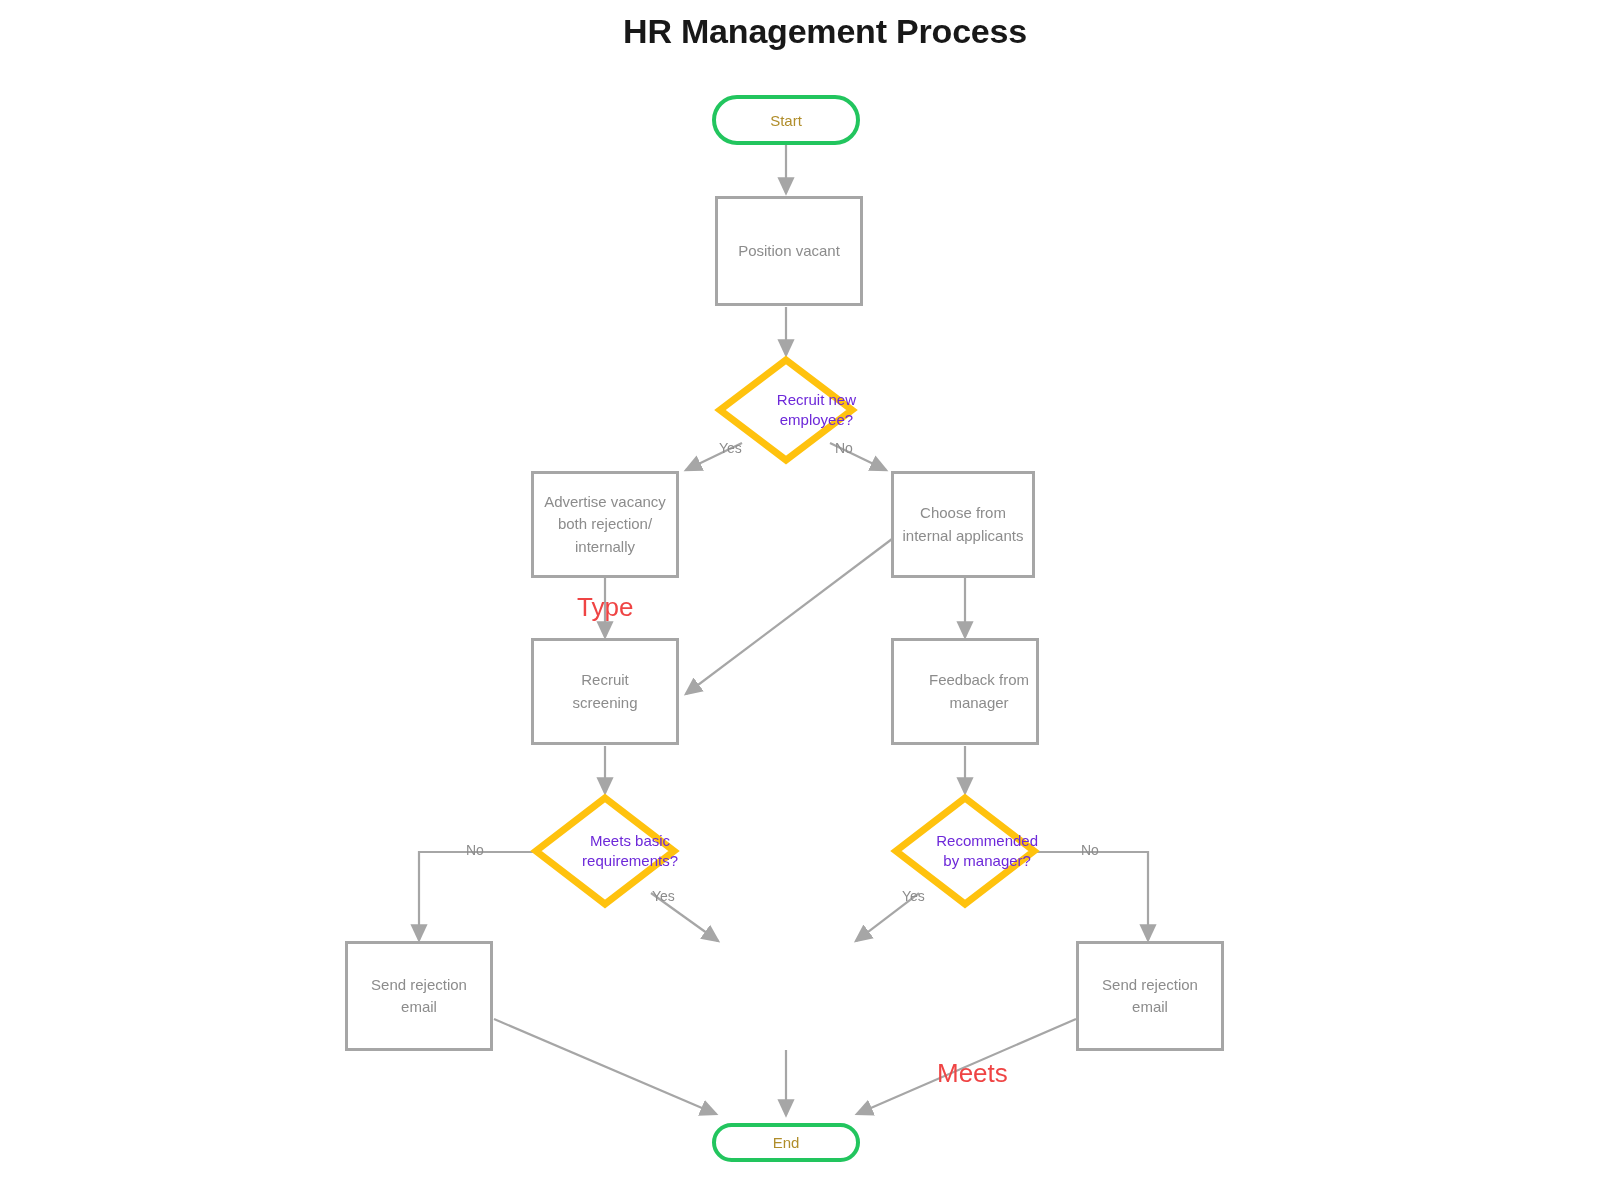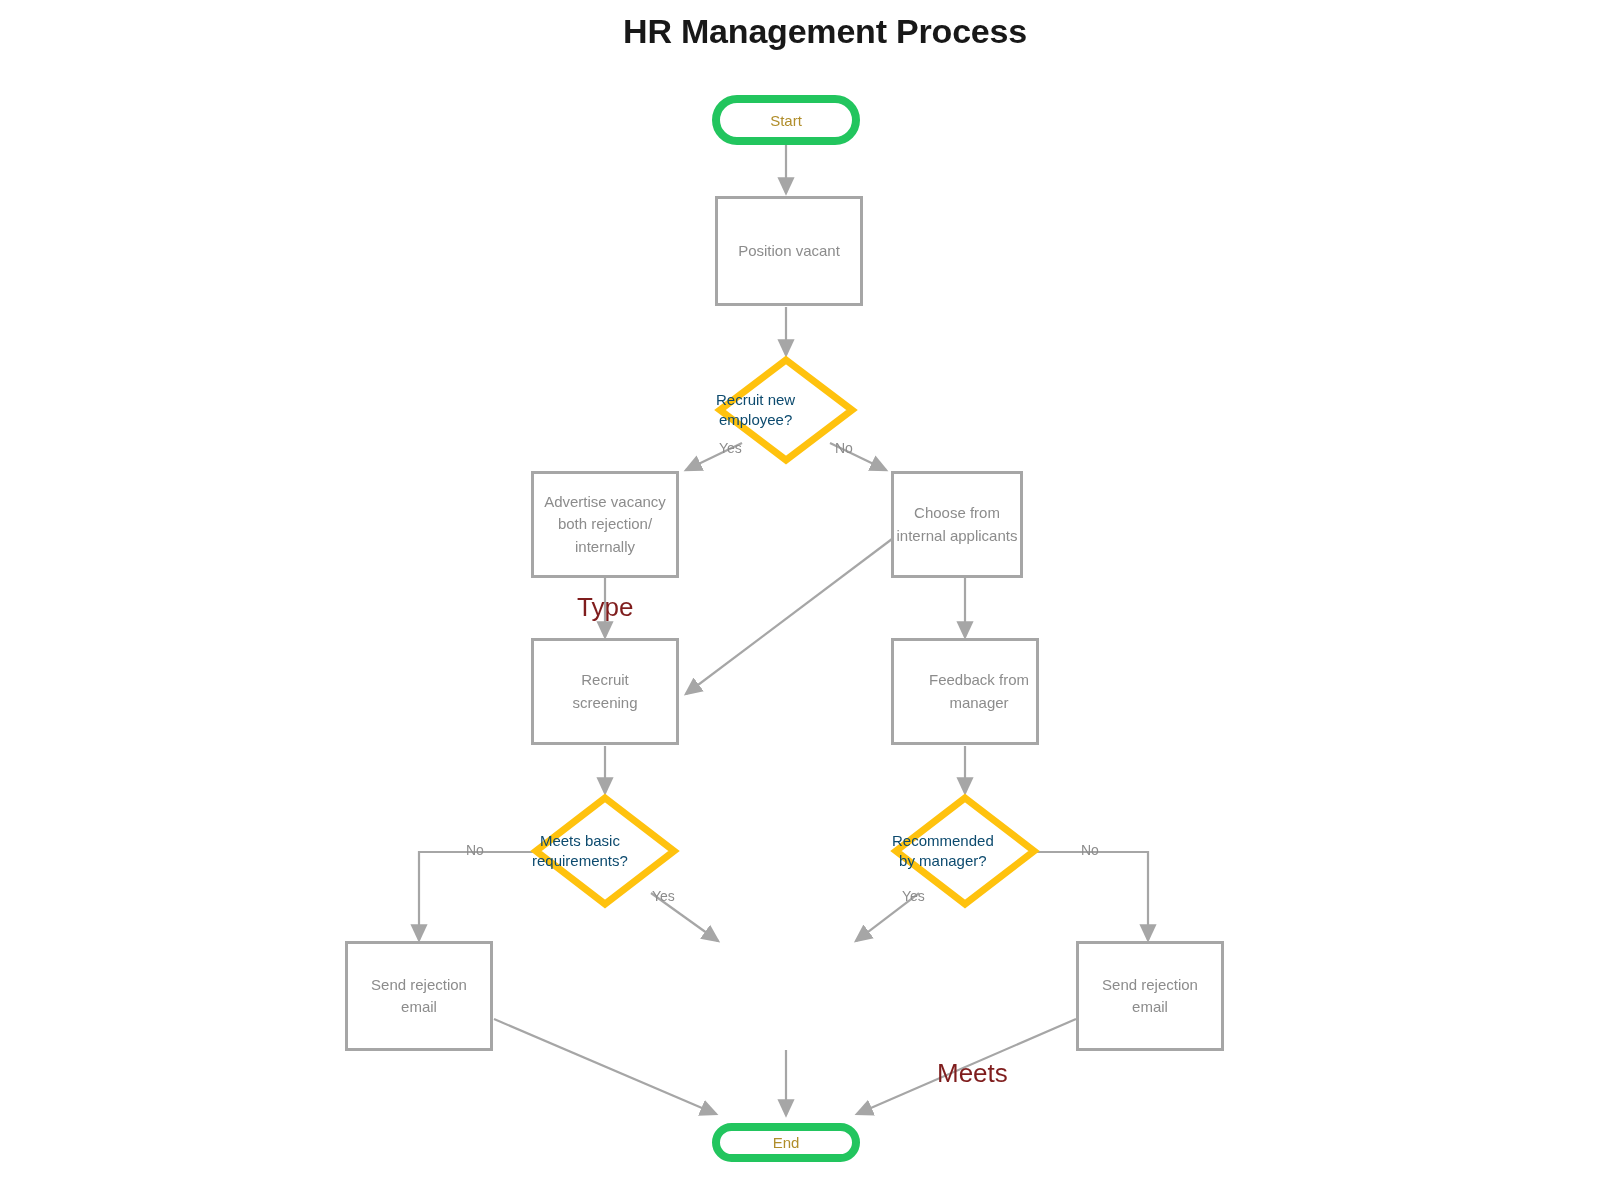--- a/index.html
+++ b/index.html
@@ -45,21 +45,21 @@
     text-align: center;
     background: #ffffff;
   }
   .proc {
     border: 3px solid #a6a6a6;
     color: #8c8c8c;
     font-size: 15px;
     line-height: 1.5;
   }
   .term {
-    border: 8px solid #22c55e;
+    border: 4px solid #22c55e;
     border-radius: 28px;
     color: #b08d2a;
     font-size: 15px;
   }
   .diamond-wrap {
     position: absolute;
   }
   .diamond-wrap svg {
     position: absolute;
     left: 0;
@@ -67,36 +67,36 @@
     overflow: visible;
   }
   .diamond-label {
     position: absolute;
     left: 0;
     top: 0;
     width: 100%;
     height: 100%;
     display: flex;
     align-items: center;
-    justify-content: flex-start;
+    justify-content: flex-end;
     text-align: center;
-    color: #0c4a6e;
+    color: #6d28d9;
     font-size: 15px;
     line-height: 1.35;
     pointer-events: none;
   }
   .edge-label {
     position: absolute;
     color: #8c8c8c;
     font-size: 14px;
     white-space: nowrap;
   }
   .note-label {
     position: absolute;
-    color: #7f1d1d;
+    color: #ef4444;
     font-size: 26px;
     white-space: nowrap;
   }
 </style>
 </head>
 <body>
 
 <div id="canvas">
 
   <div id="title">HR Management Process</div>
@@ -167,21 +167,21 @@
   <div class="edge-label" style="left:835px; top:440px;">No</div>
 
   <div class="node proc" style="left:531px; top:471px; width:148px; height:107px;">
     <span>
       <span>Advertise vacancy</span><br>
       <span>both rejection/</span><br>
       <span>internally</span>
     </span>
   </div>
 
-  <div class="node proc" style="left:891px; top:471px; width:132px; height:107px;">
+  <div class="node proc" style="left:891px; top:471px; width:144px; height:107px;">
     <span>
       <span>Choose from</span><br>
       <span>internal applicants</span>
     </span>
   </div>
 
   <div class="note-label" style="left:577px; top:592px;">Type</div>
 
   <div class="node proc" style="left:531px; top:638px; width:148px; height:107px;">
     <span>

